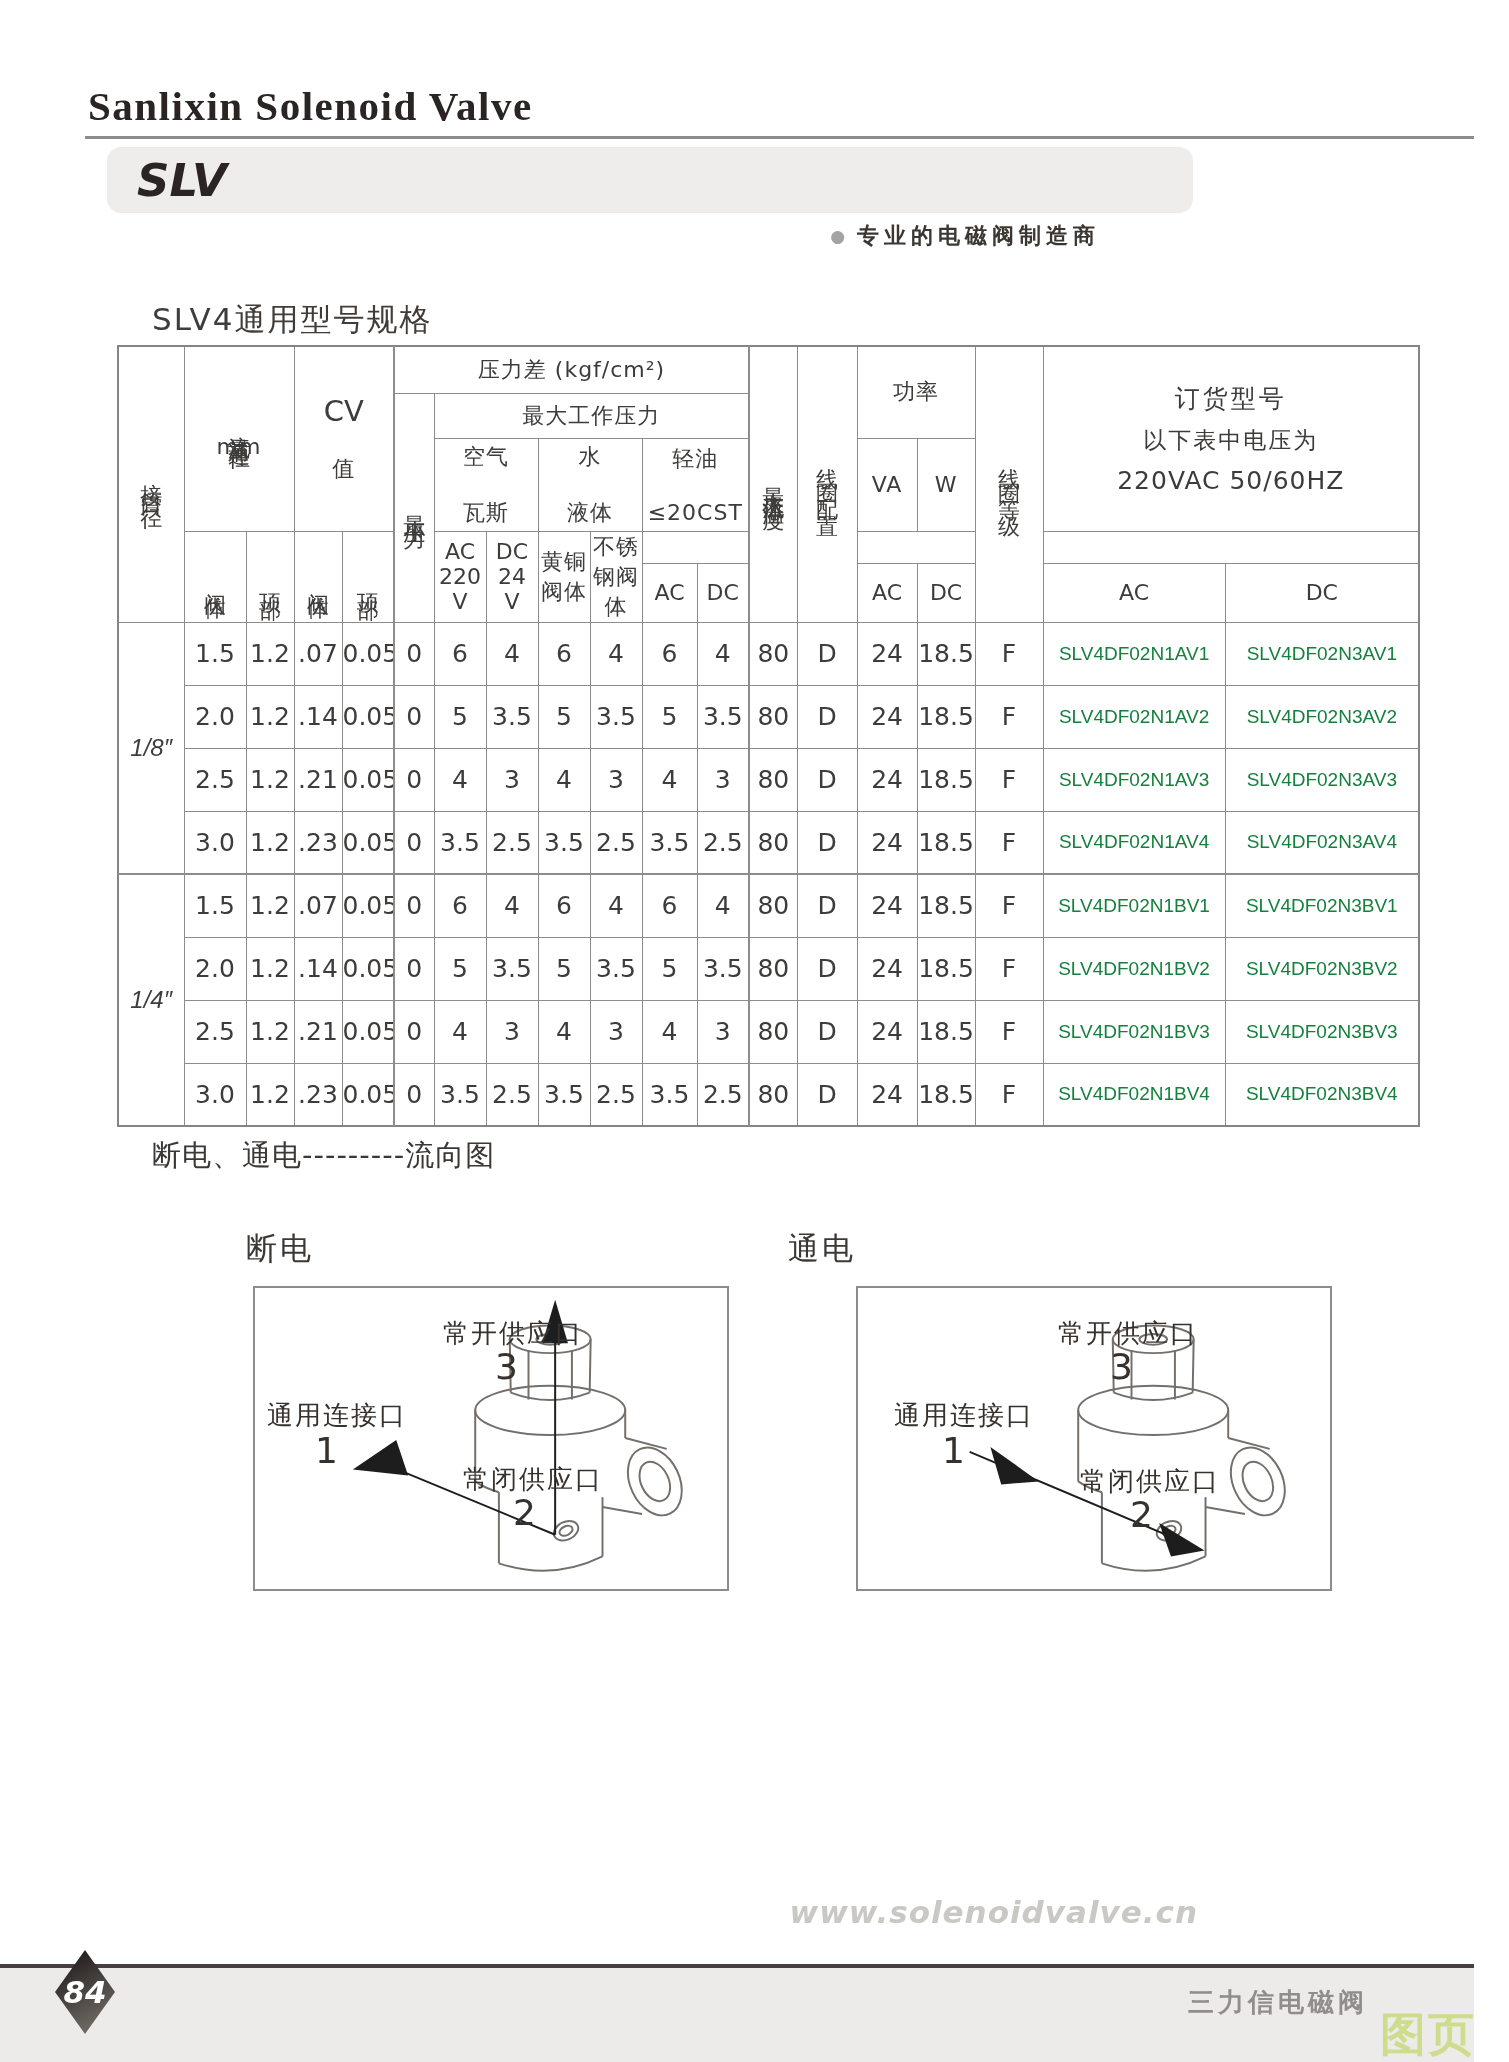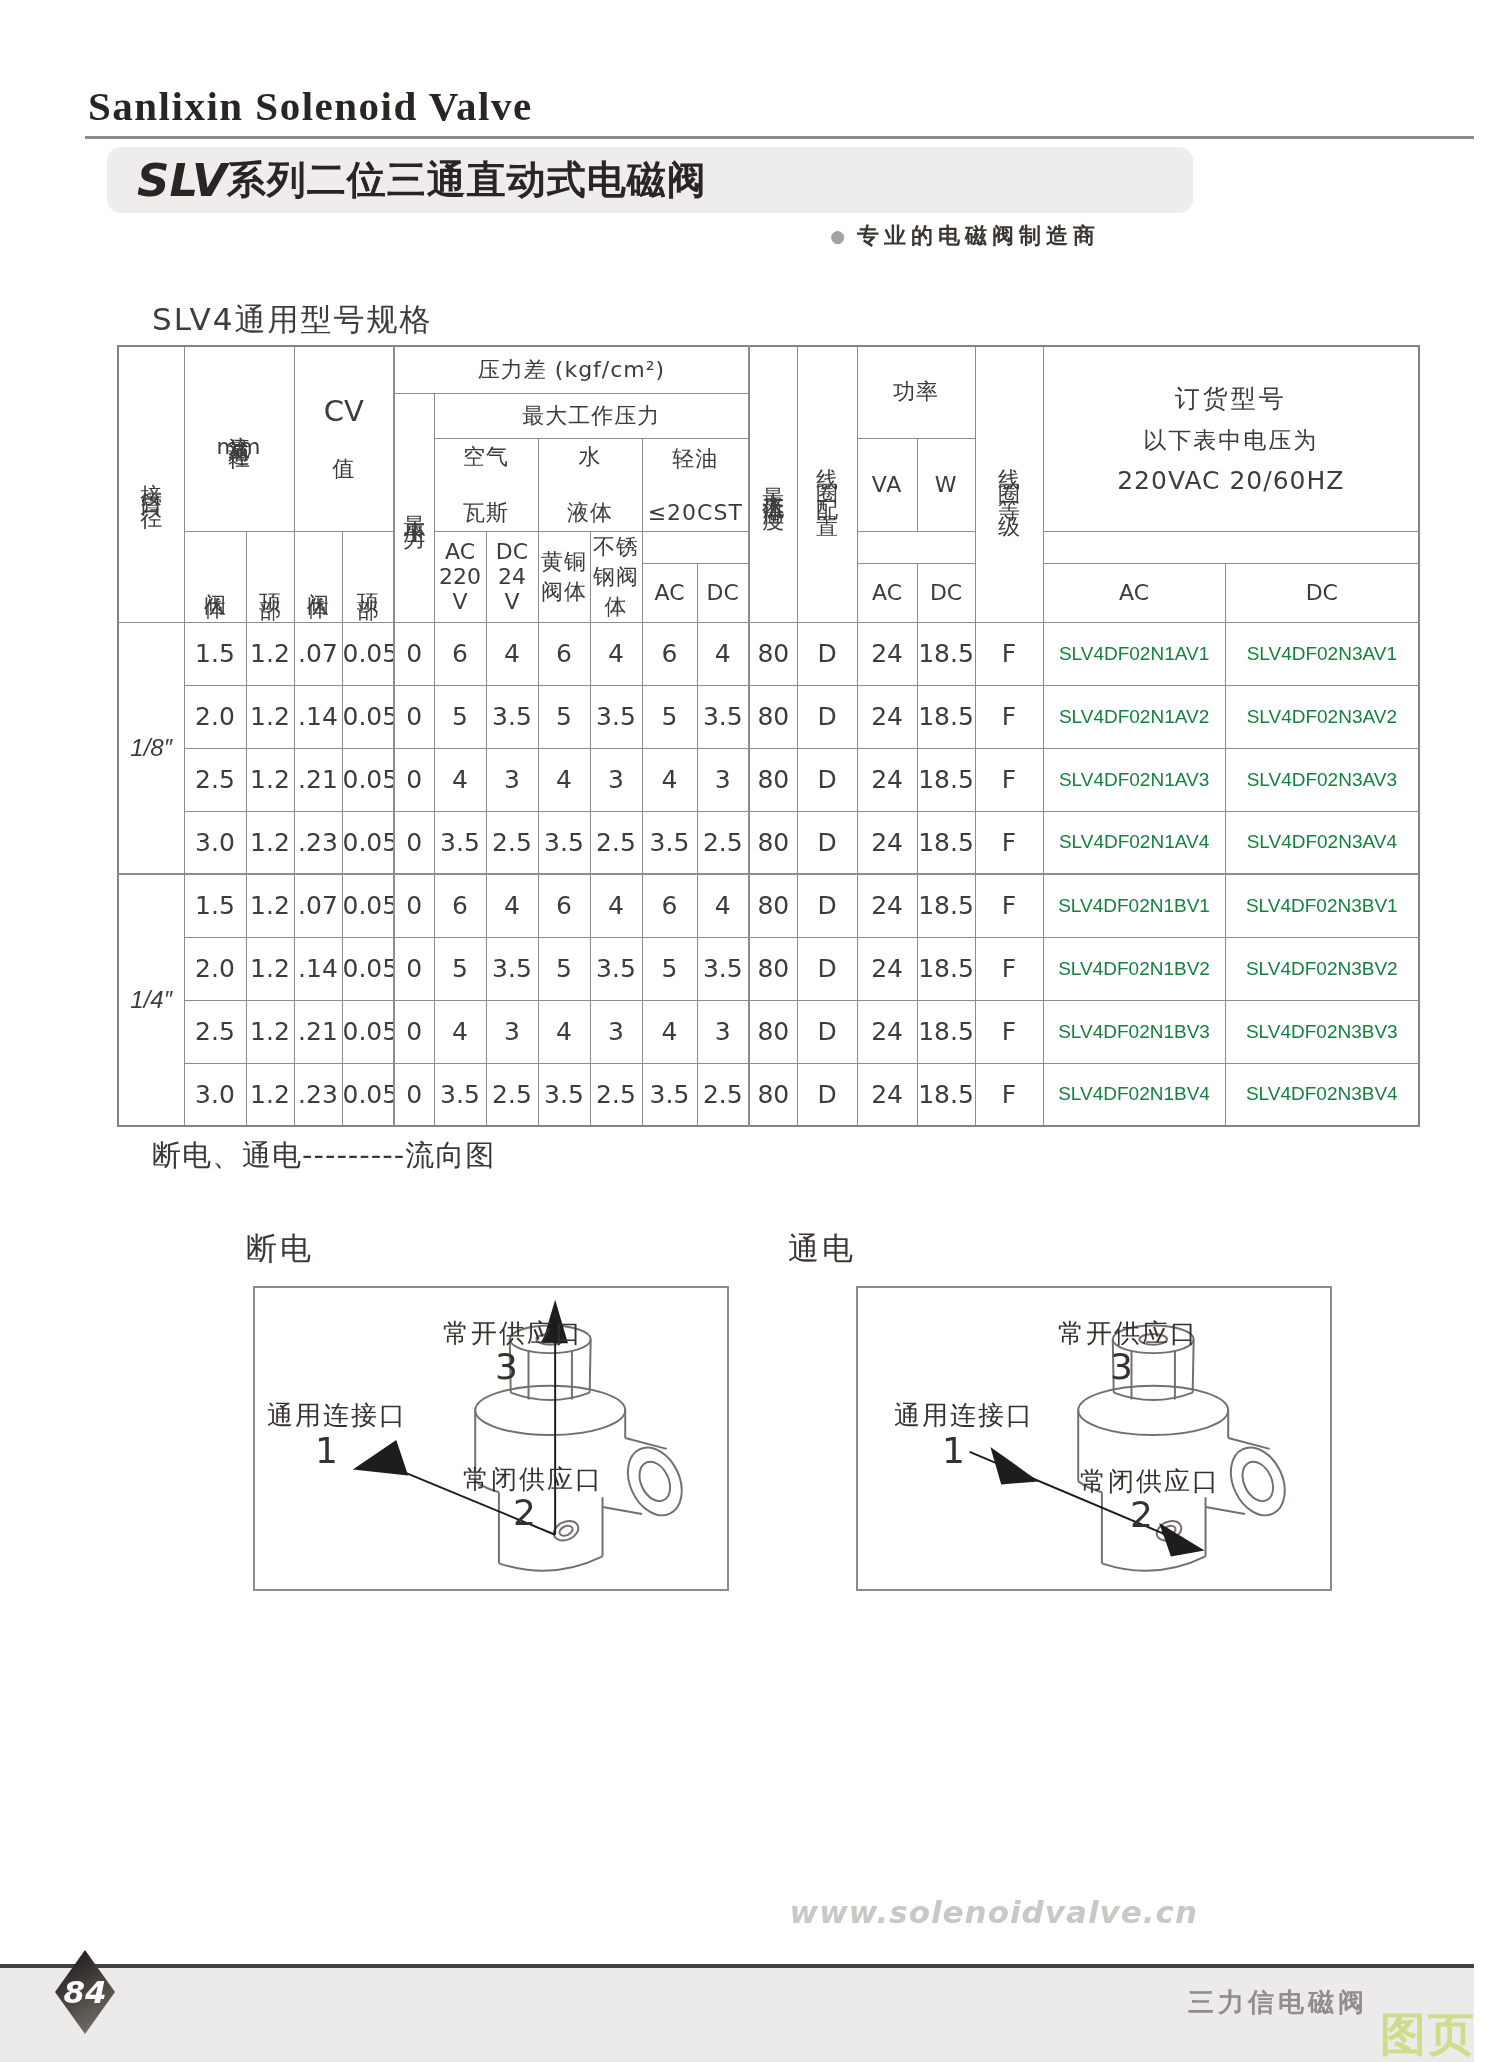--- a/index.html
+++ b/index.html
@@ -75,21 +75,20 @@
 </style>
 </head>
 <body>
 
 <div class="page">
 
   <div class="brand">Sanlixin Solenoid Valve</div>
   <div class="brand-rule"></div>
   <div class="banner">
     <span class="banner-latin">SLV</span>
-    <span class="banner-cn">系列二位三通直动式电磁阀</span>
   </div>
   <div class="tagline">
     <span class="dot">●</span>
     <span>专业的电磁阀制造商</span>
   </div>
 
   <div class="section-title">SLV4通用型号规格</div>
 
   <table class="spec">
     <colgroup>
@@ -130,21 +129,21 @@
       </th>
       <th colspan="7" class="h22 thickL"><span>压力差 (kgf/cm²)</span></th>
       <th rowspan="5" class="thickL"><span class="vert tight">最大流体温度</span></th>
       <th rowspan="5"><span class="vert loose">线圈配置</span></th>
       <th colspan="2" rowspan="2" class="h22"><span>功率</span></th>
       <th rowspan="5"><span class="vert loose">线圈等级</span></th>
       <th colspan="2" rowspan="3">
         <div class="stack gap10">
           <span class="order-l1">订货型号</span>
           <span class="order-l2">以下表中电压为</span>
-          <span class="order-l3">220VAC  20/60HZ</span>
+          <span class="order-l3">220VAC  50/60HZ</span>
         </div>
       </th>
     </tr>
     <tr class="hr2">
       <th rowspan="4" class="thickL"><span class="vert tight">最小压力</span></th>
       <th colspan="6" class="h22"><span>最大工作压力</span></th>
     </tr>
     <tr class="hr3">
       <th colspan="2">
         <div class="stack gap26 h22">

